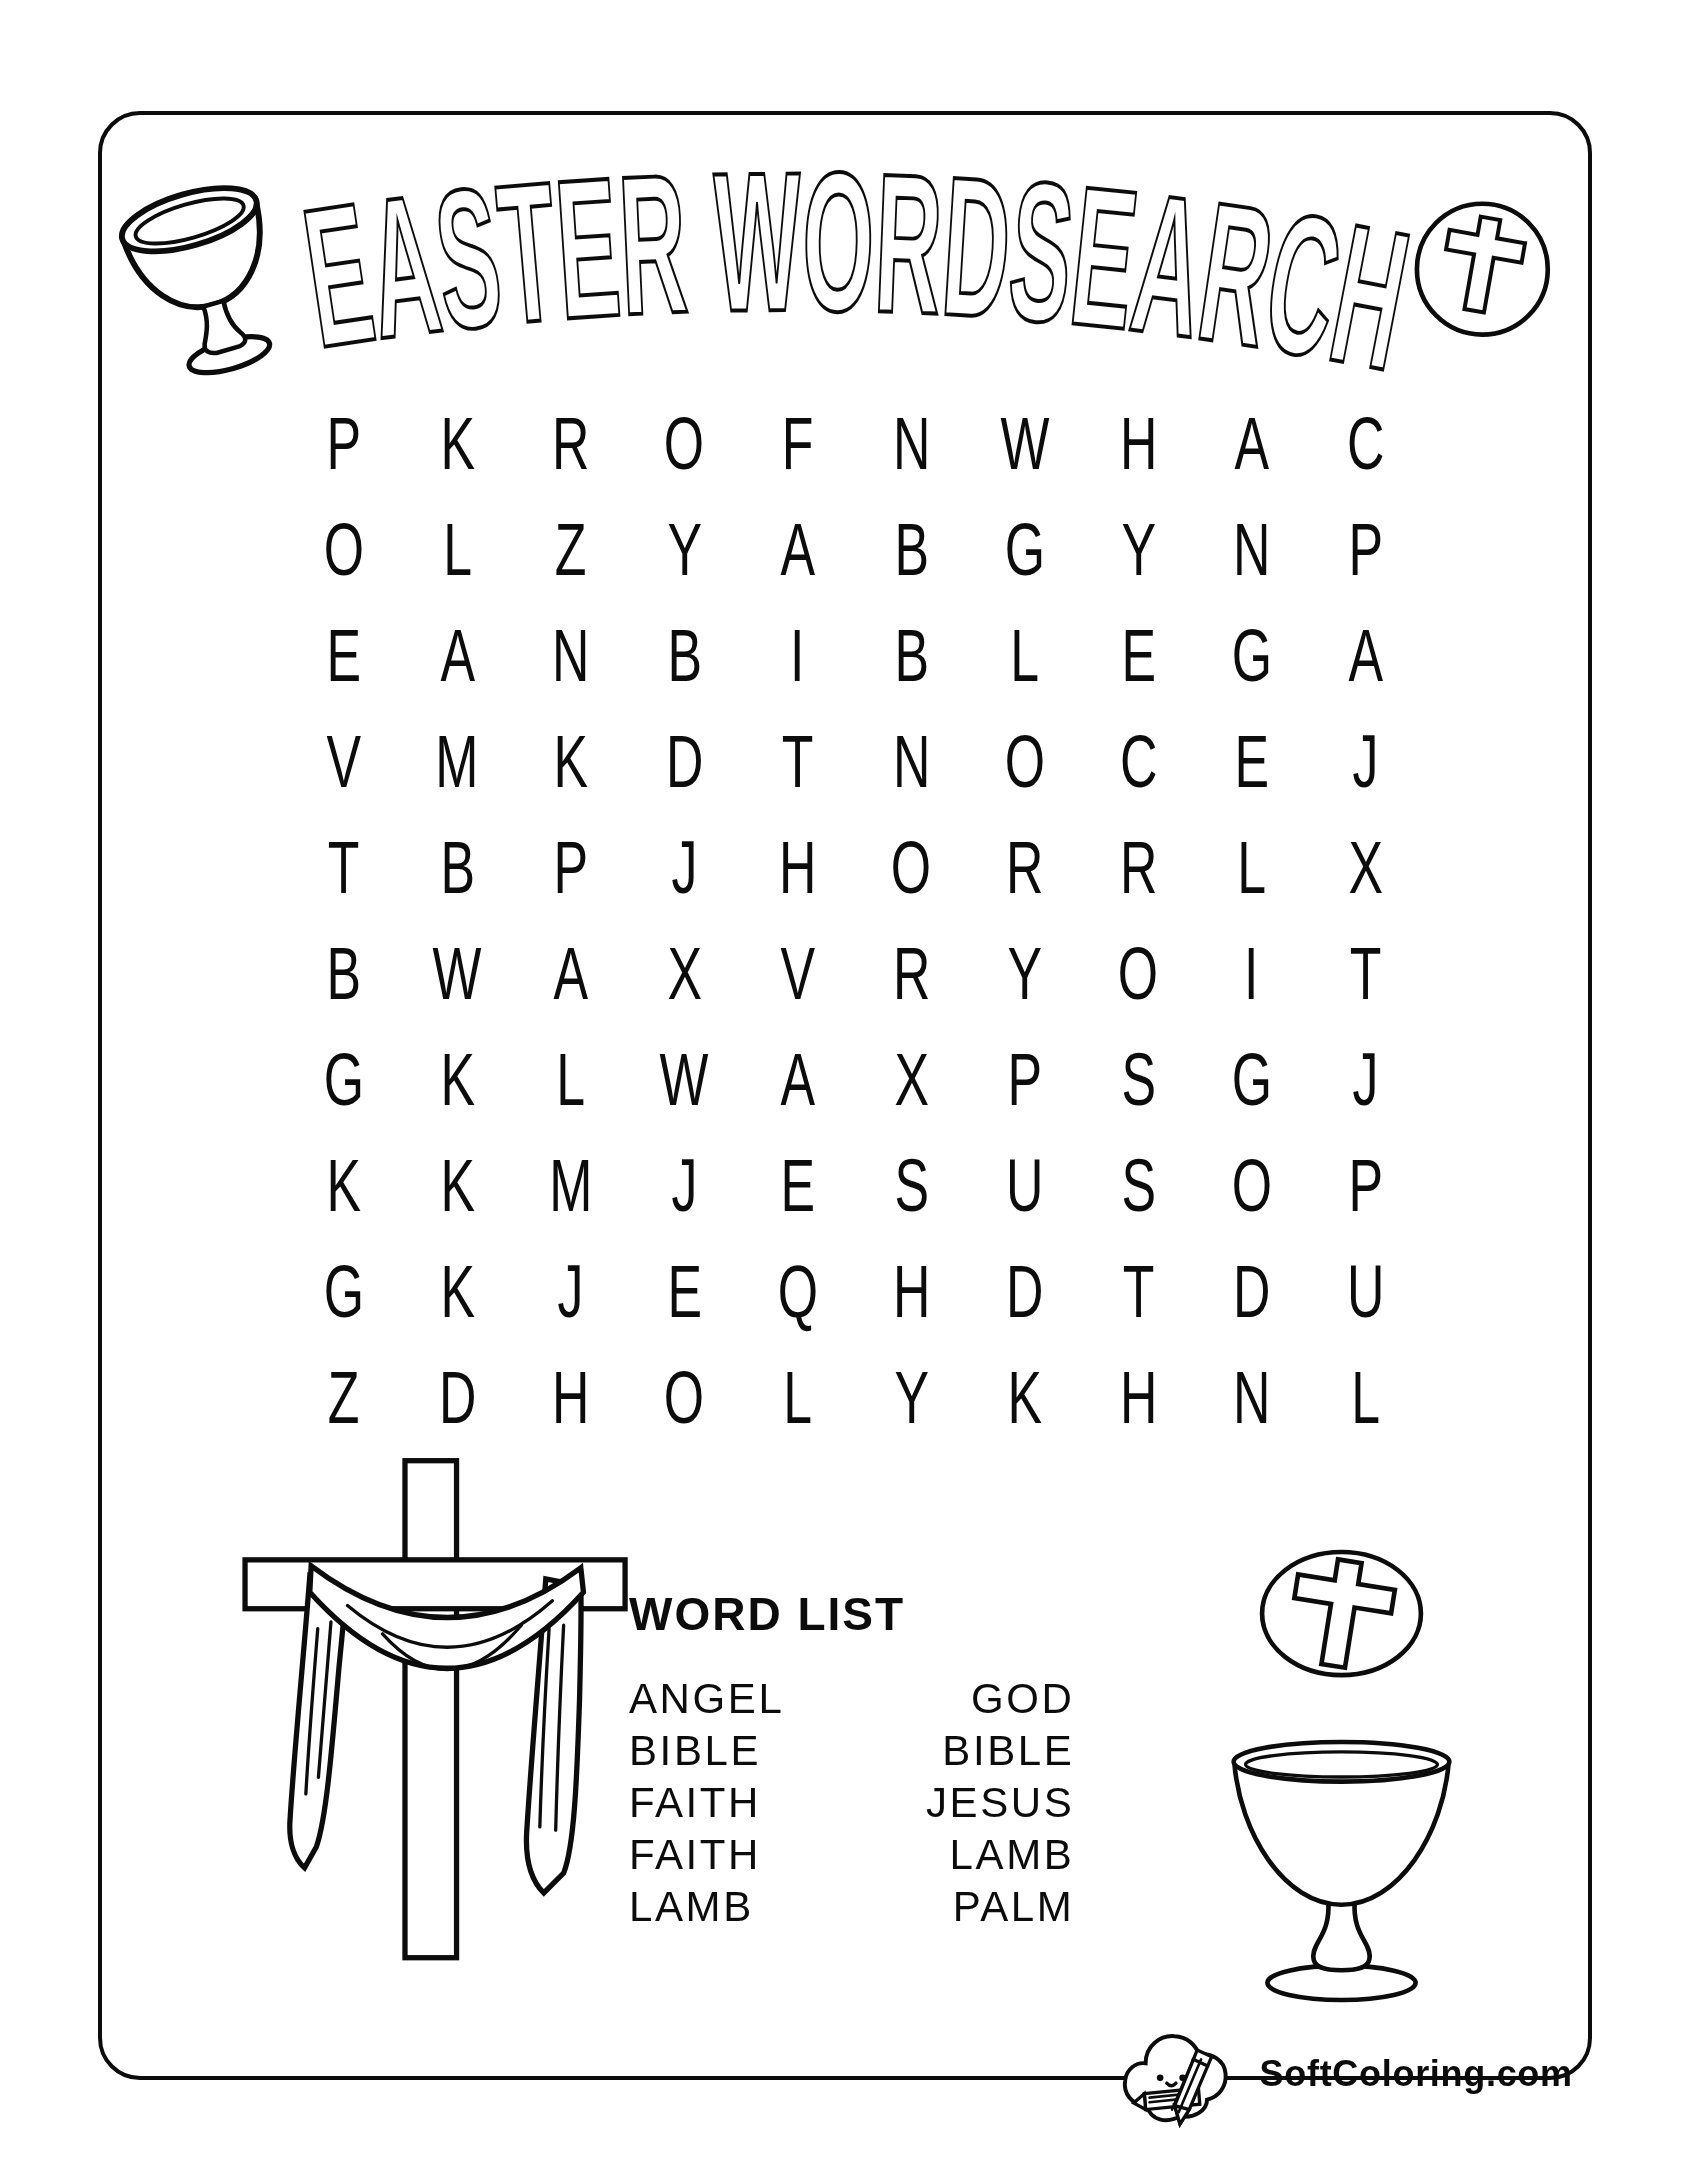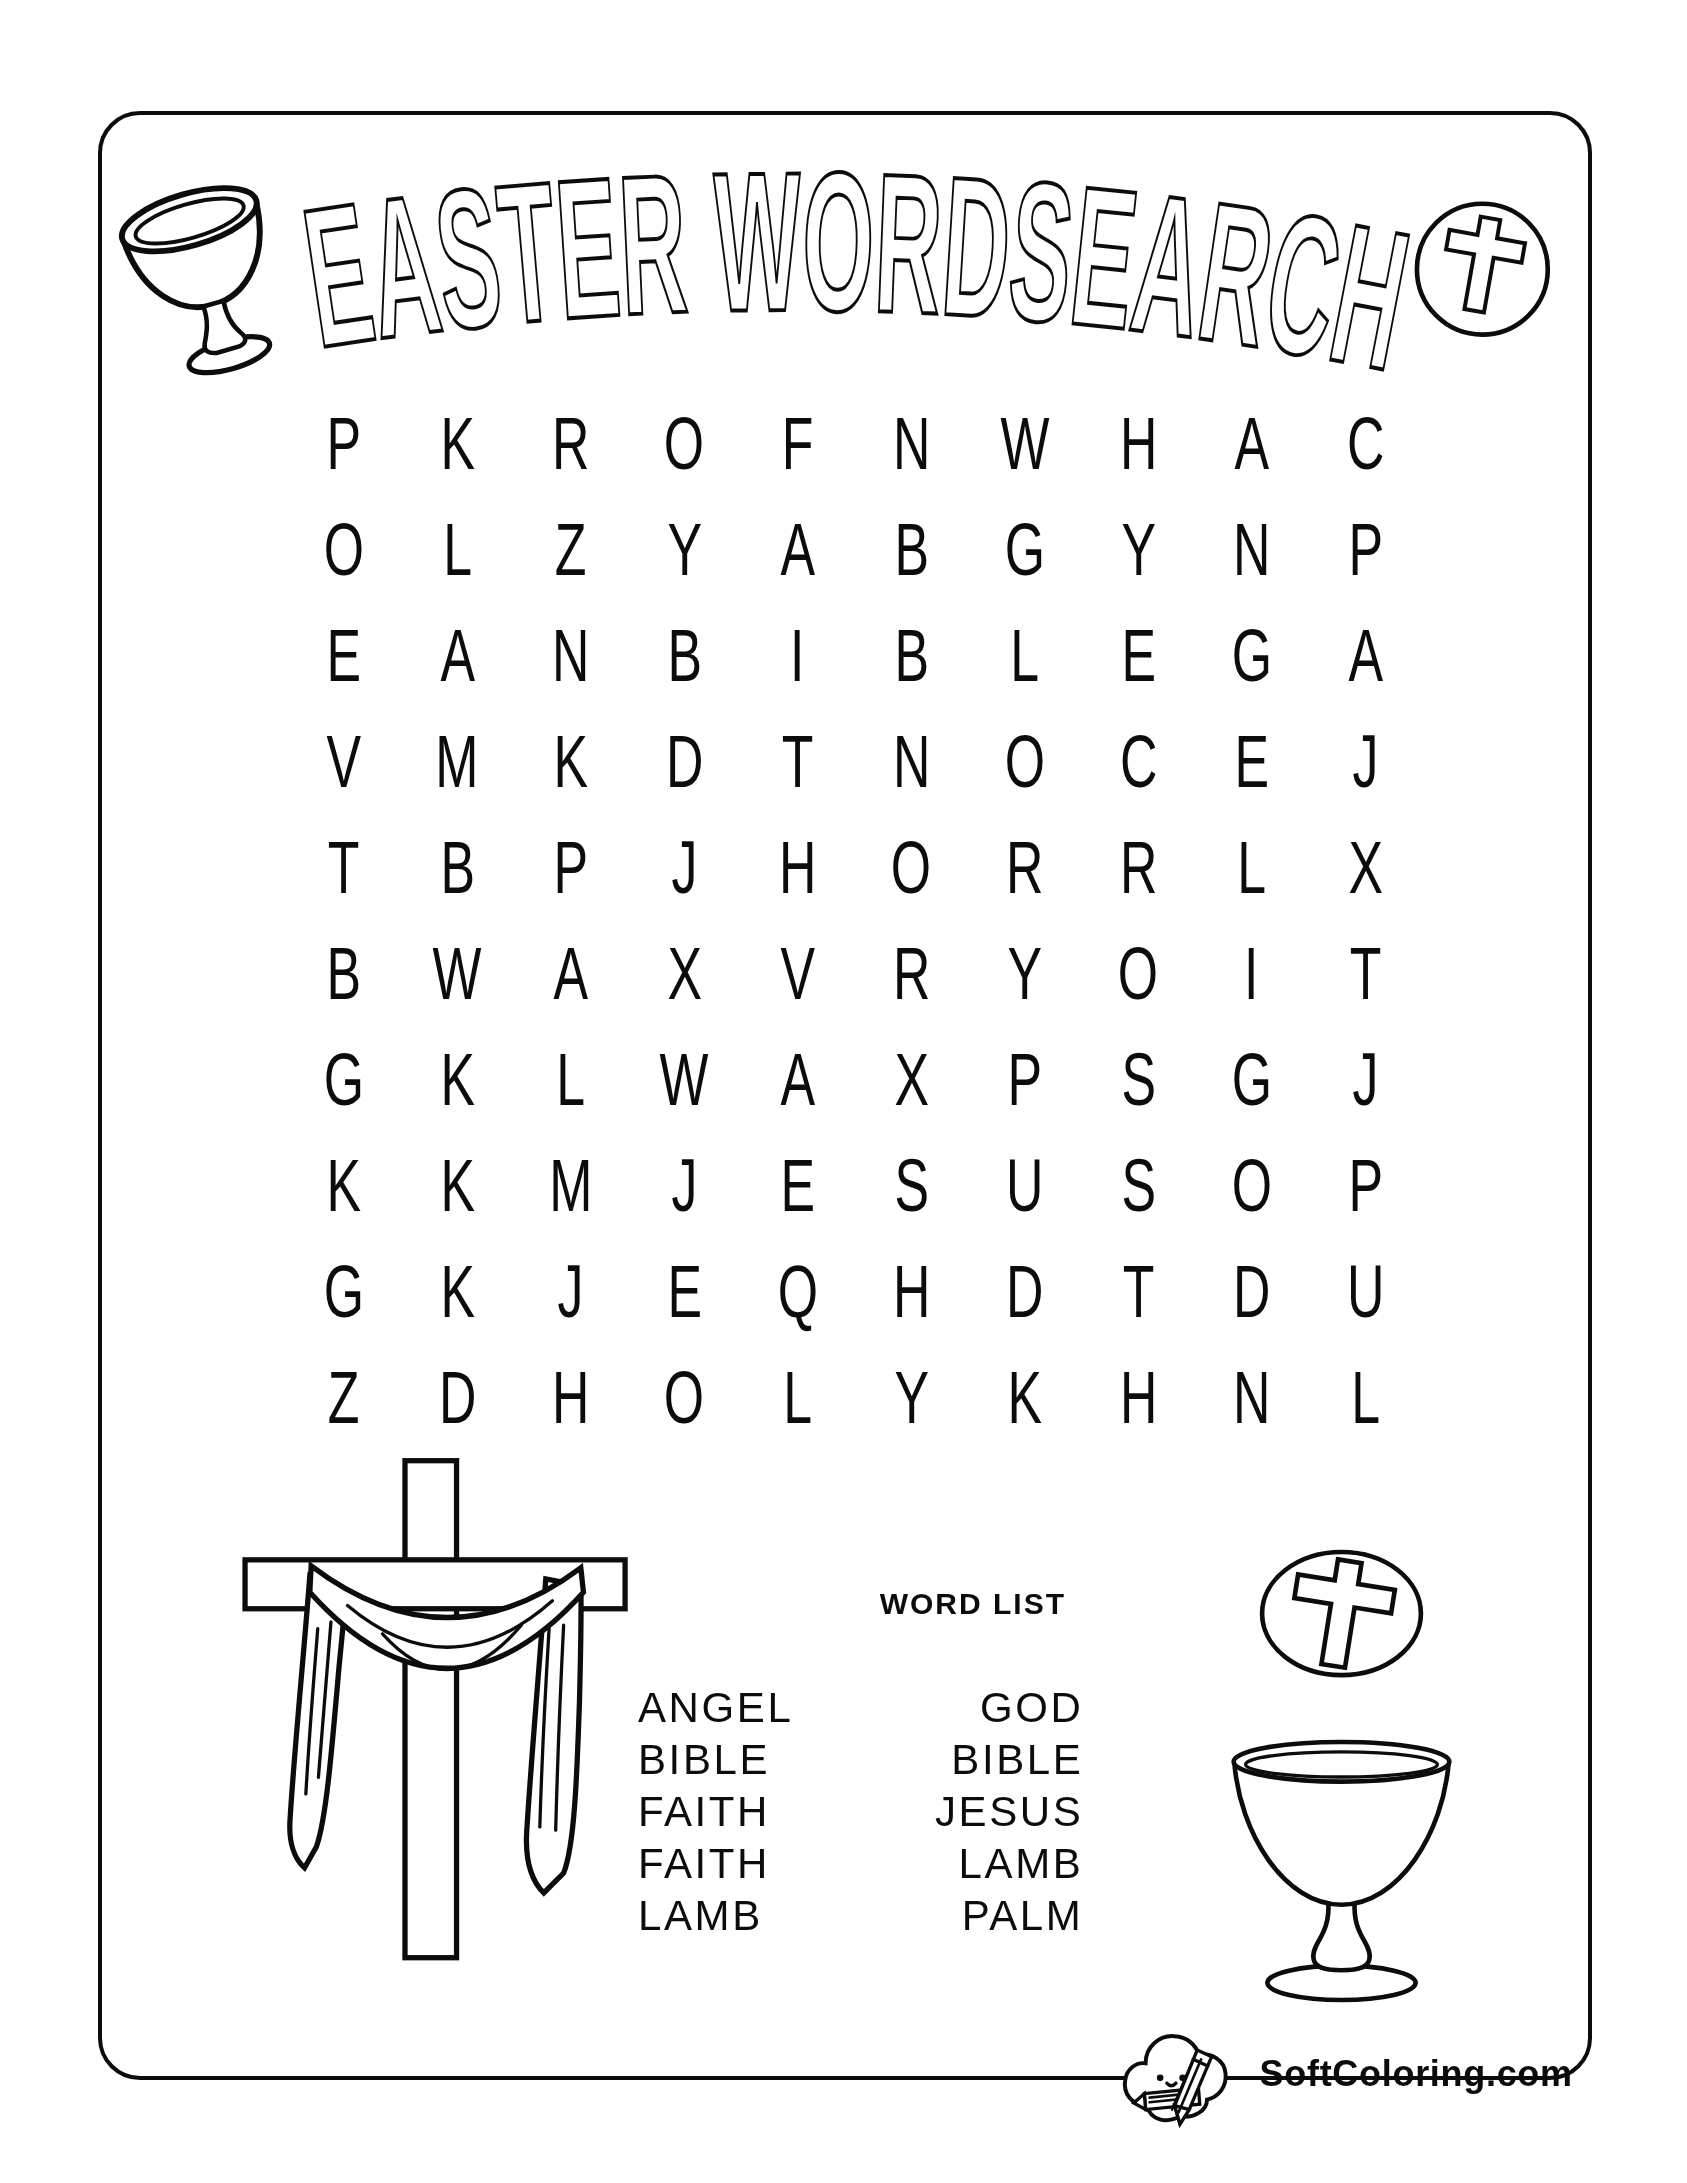--- a/index.html
+++ b/index.html
@@ -17,23 +17,23 @@
                 transform:rotate(-16deg);transform-origin:50% 50%;}
   .host-icon{position:absolute;left:1407px;top:195px;width:152px;height:151px;}
 
   
   .grid{position:absolute;left:287px;top:390px;width:1135px;height:1061px;
         display:grid;grid-template-columns:repeat(10,1fr);grid-auto-rows:1fr;}
   .cell{display:flex;align-items:center;justify-content:center;font-size:74px;}
   .cell span{display:inline-block;transform:scaleX(0.70);}
 
   
-  .wl-heading{position:absolute;left:629px;top:1587px;width:437px;text-align:right;
-              font-size:30px;font-weight:bold;letter-spacing:2px;}
-  .words{position:absolute;top:1673px;list-style:none;margin:9px;padding:0;
+  .wl-heading{position:absolute;left:629px;top:1587px;width:437px;text-align:left;
+              font-size:46px;font-weight:bold;letter-spacing:2px;}
+  .words{position:absolute;top:1673px;list-style:none;margin:0;padding:0;
          font-size:42px;line-height:52px;letter-spacing:2.6px;}
   .words.col1{left:629px;}
   .words.col2{left:926px;text-align:right;}
 
   
   .cross-illustration{position:absolute;left:212px;top:1450px;width:423px;height:529px;}
   .chalice-host-illustration{position:absolute;left:1229px;top:1542px;width:225px;height:474px;}
 
   
   .logo{position:absolute;left:1119px;top:2022px;height:112px;display:flex;align-items:center;gap:16px;}

